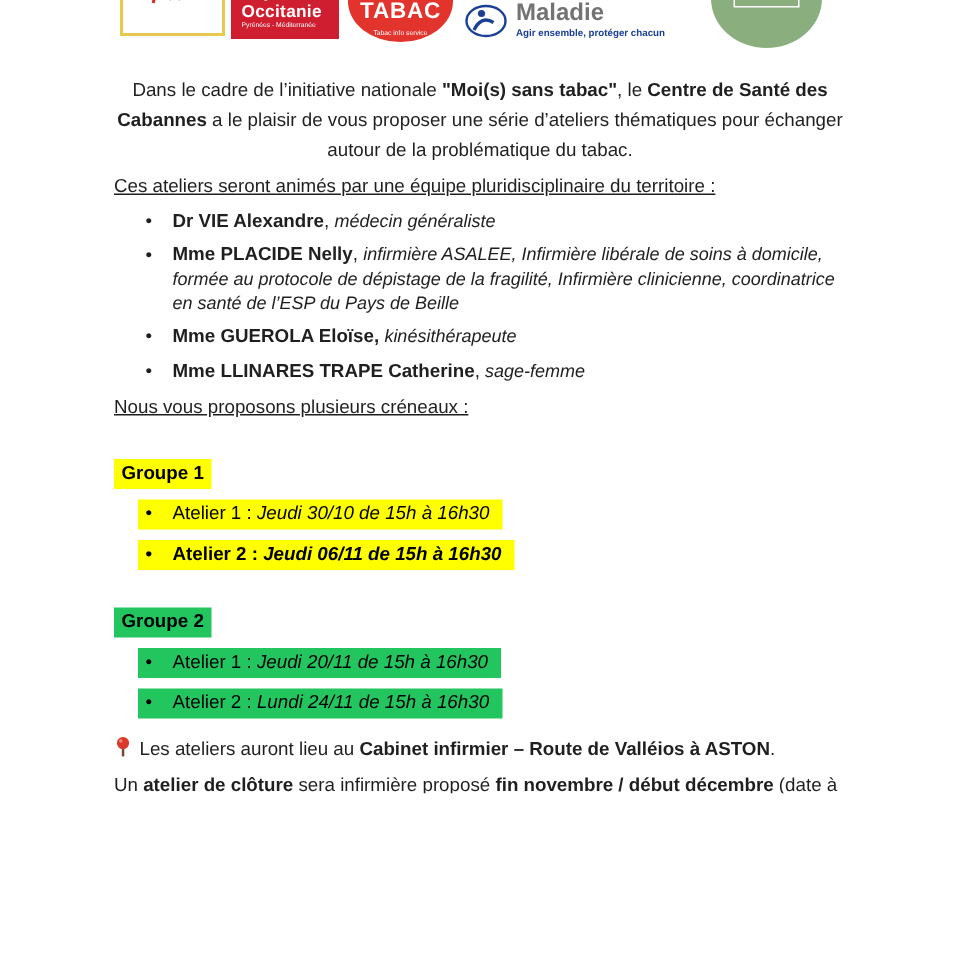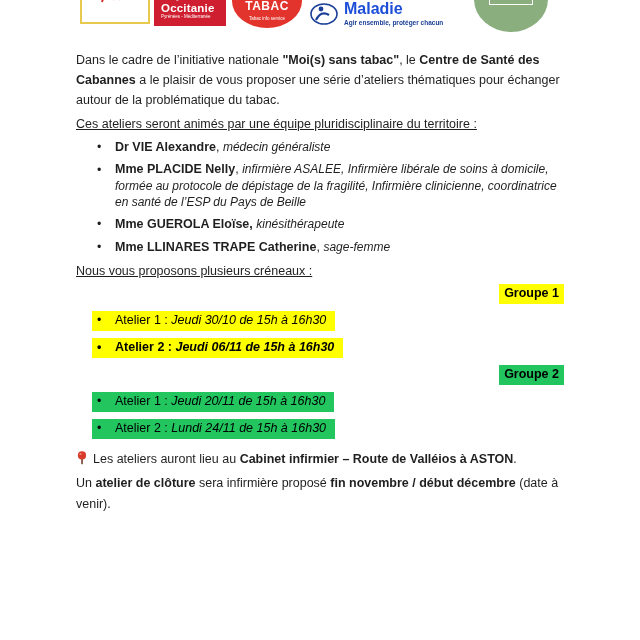--- a/index.html
+++ b/index.html
@@ -16,50 +16,50 @@
   .logo { position:absolute; }
   .partner-box { left:4px; top:-12px; width:70px; height:36px;
                  background:#fff; border:2px solid #e6c94d; text-align:center; }
   .occitanie { left:78px; top:-6px; width:72px; height:32px; background:#cf1e2f;
                color:#fff; padding:2px 0 0 7px; line-height:1.05; }
   .occ-l1 { font-size:5.5px; }
   .occ-l2 { font-size:11.5px; font-weight:bold; letter-spacing:.2px; }
   .occ-l3 { font-size:4.5px; margin-top:1px; }
   .tabac { left:156px; top:-26px; width:70px; height:54px; border-radius:50%;
            background:#e2342c; color:#fff; text-align:center; padding-top:25px; }
-  .tabac-t { font-size:12px; font-weight:bold; letter-spacing:.5px; }
+  .tabac-t { font-size:15px; font-weight:bold; letter-spacing:.5px; }
   .tabac-s { font-size:4.5px; margin-top:3px; }
   .assurance { left:232px; top:1px; width:170px; height:30px; background:#fff;
                display:flex; align-items:flex-start; }
   .am-fig { flex:none; margin:1px 6px 0 2px; }
-  .am-title { font-size:16px; font-weight:bold; color:#1d4ed8; line-height:15px; }
+  .am-title { font-size:16px; font-weight:bold; color:#737373; line-height:15px; }
   .am-tag { font-size:6.5px; font-weight:bold; color:#1a3f97; margin-top:3px; }
   .green-badge { left:398px; top:-34px; width:74px; height:66px; border-radius:50%;
                  background:#8aae7e; }
   .badge-box { width:44px; height:8px; border:1px solid #ffffff; margin:31px auto 0; }
 
   
   .doc-title { margin-top:42px; text-align:center; line-height:20px; }
   .doc-title span { color:#2b6db6; font-weight:bold; font-size:15px;
                     text-decoration:underline; letter-spacing:.2px; }
 
   
-  .para { margin-top:18px; line-height:20px; }
+  .para { margin-top:18px; line-height:20px;text-align:center; }
   .u-head { margin-top:4px; line-height:20px; text-decoration:underline; }
   b { font-weight:bold; }
   i { font-style:italic; }
 
   .li { display:flex; margin:4px 0 0 21px; line-height:19px; }
   .dot { flex:none; width:18px; }
   .li .text { flex:1; }
   .li.small-role .text { line-height:16.5px; }
   .role { font-style:italic; font-size:12px; }
 
   
-  .group-label { margin-top:3px; margin-bottom:7px; line-height:17px;text-align:right; }
+  .group-label { margin-top:25px; margin-bottom:7px; line-height:17px; }
   .hl-label { display:inline-block; font-weight:bold; padding:1px 5px 2px; }
   .hl-yellow  { background:#ffff00; color:#000000; }
   .hl-magenta { background:#ff00ff; color:#ffffff; }
   .hl-green   { background:#22c55e; color:#000000; }
   .hl-row { margin:0 0 7px 16px; line-height:17px; }
   .hl-row .hl-band { display:inline-block; padding:1px 9px 2px 5px; }
   .dot-in { display:inline-block; width:18px; }
   .date { font-style:italic; }
   .bold-item { font-weight:bold; }
 

